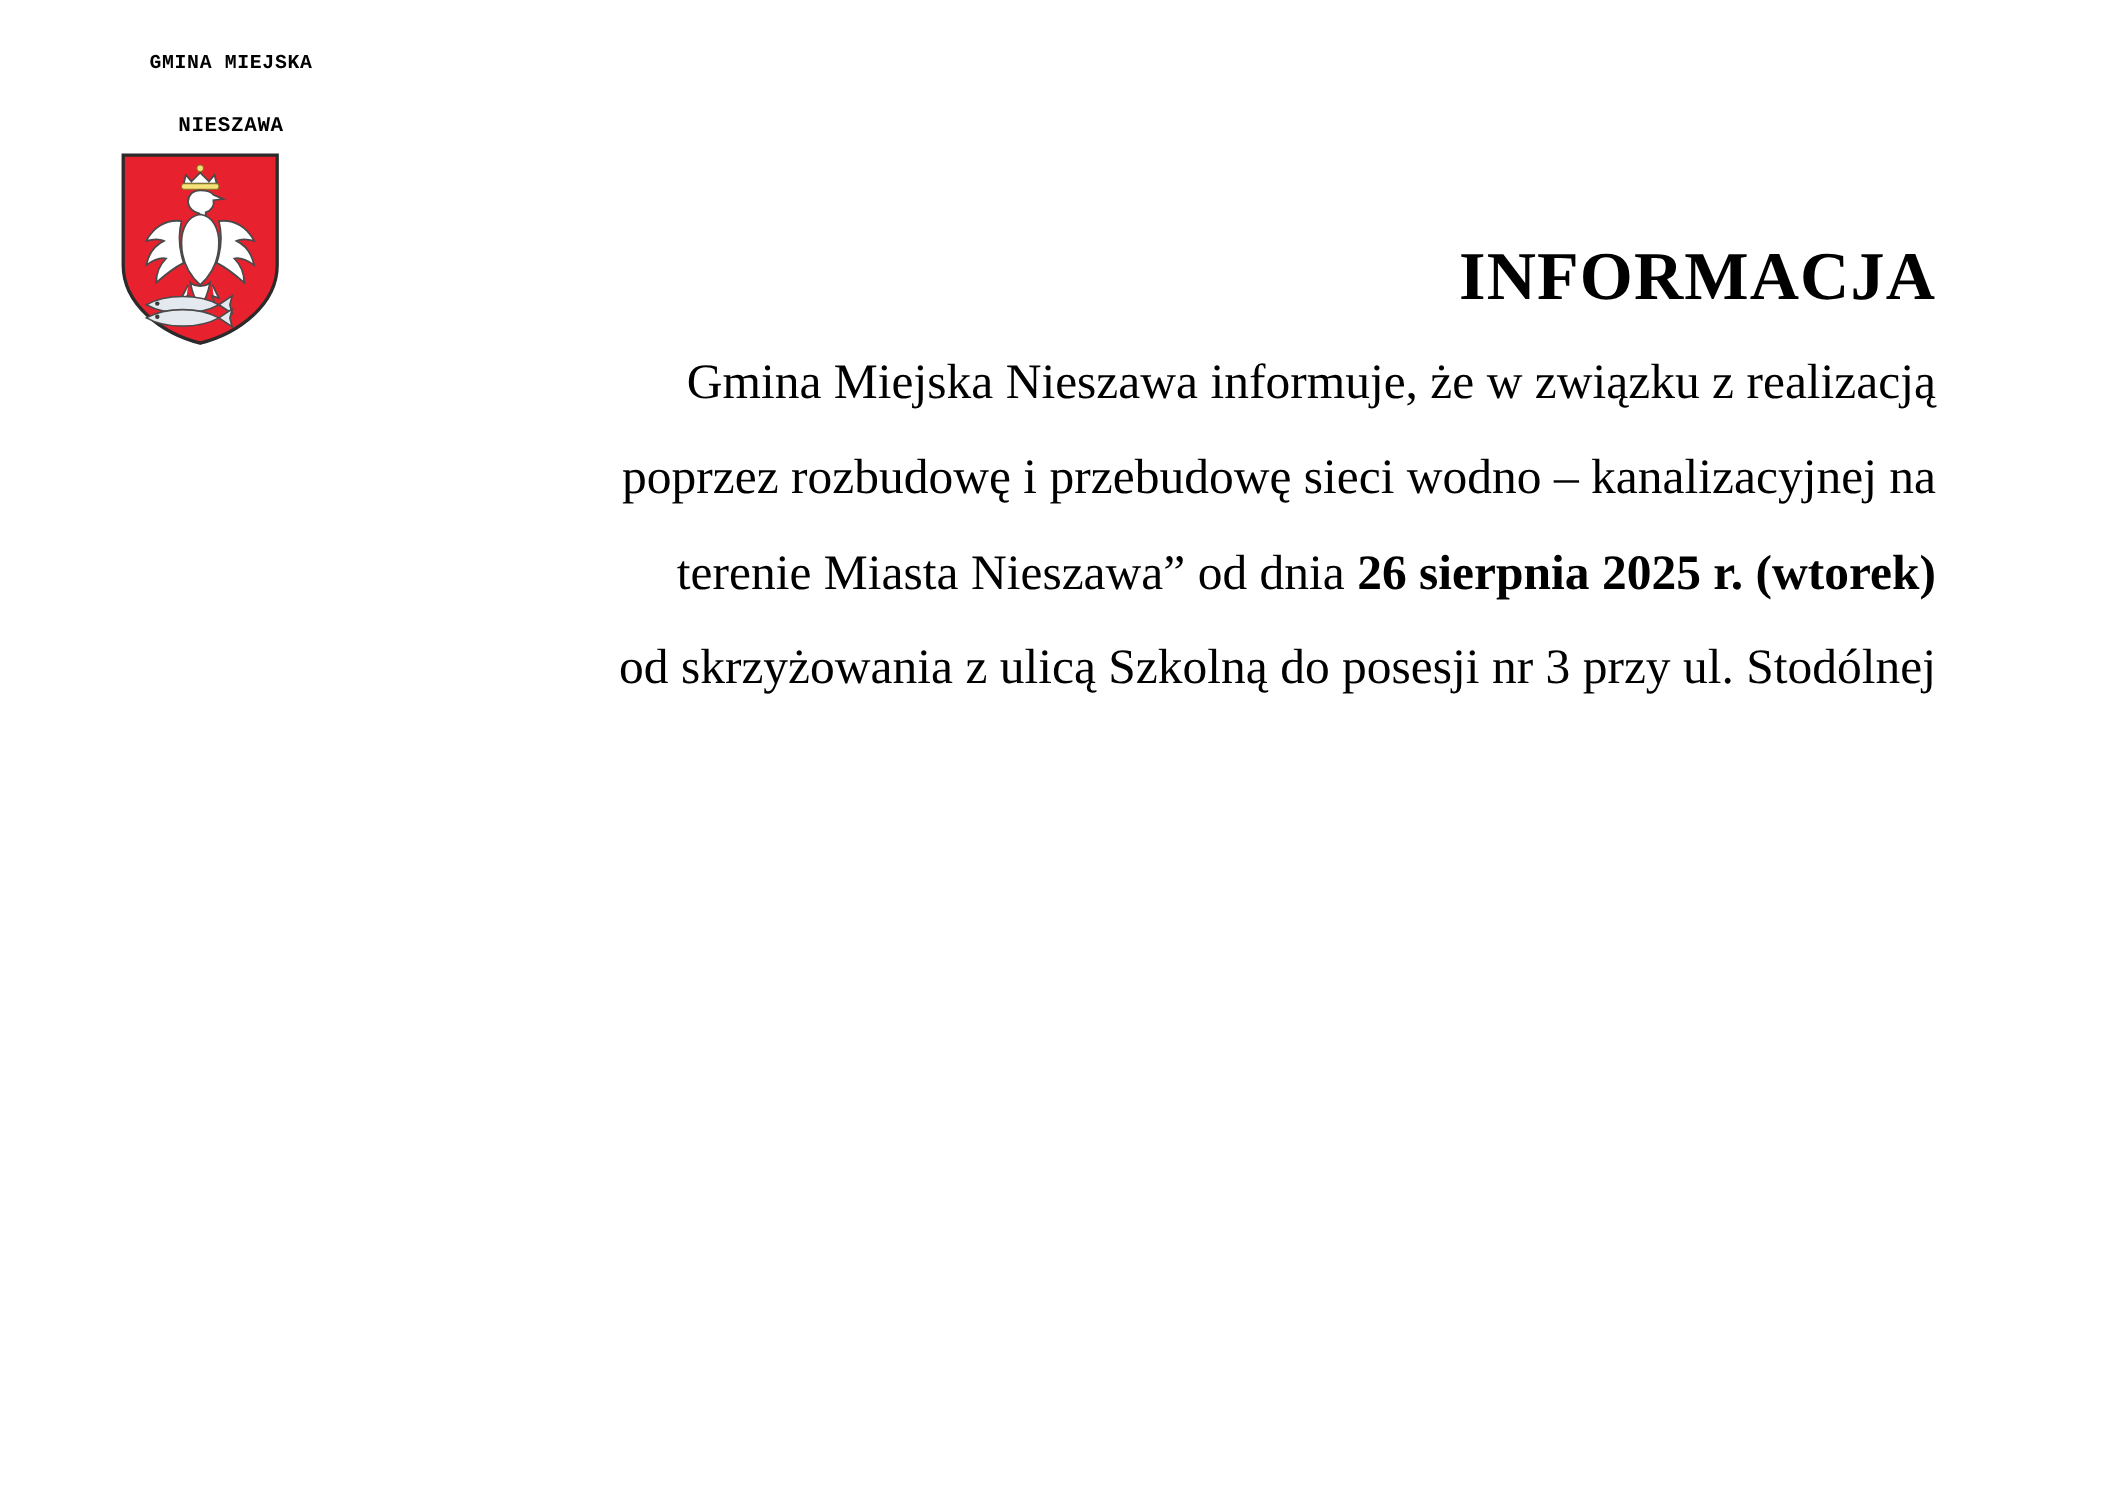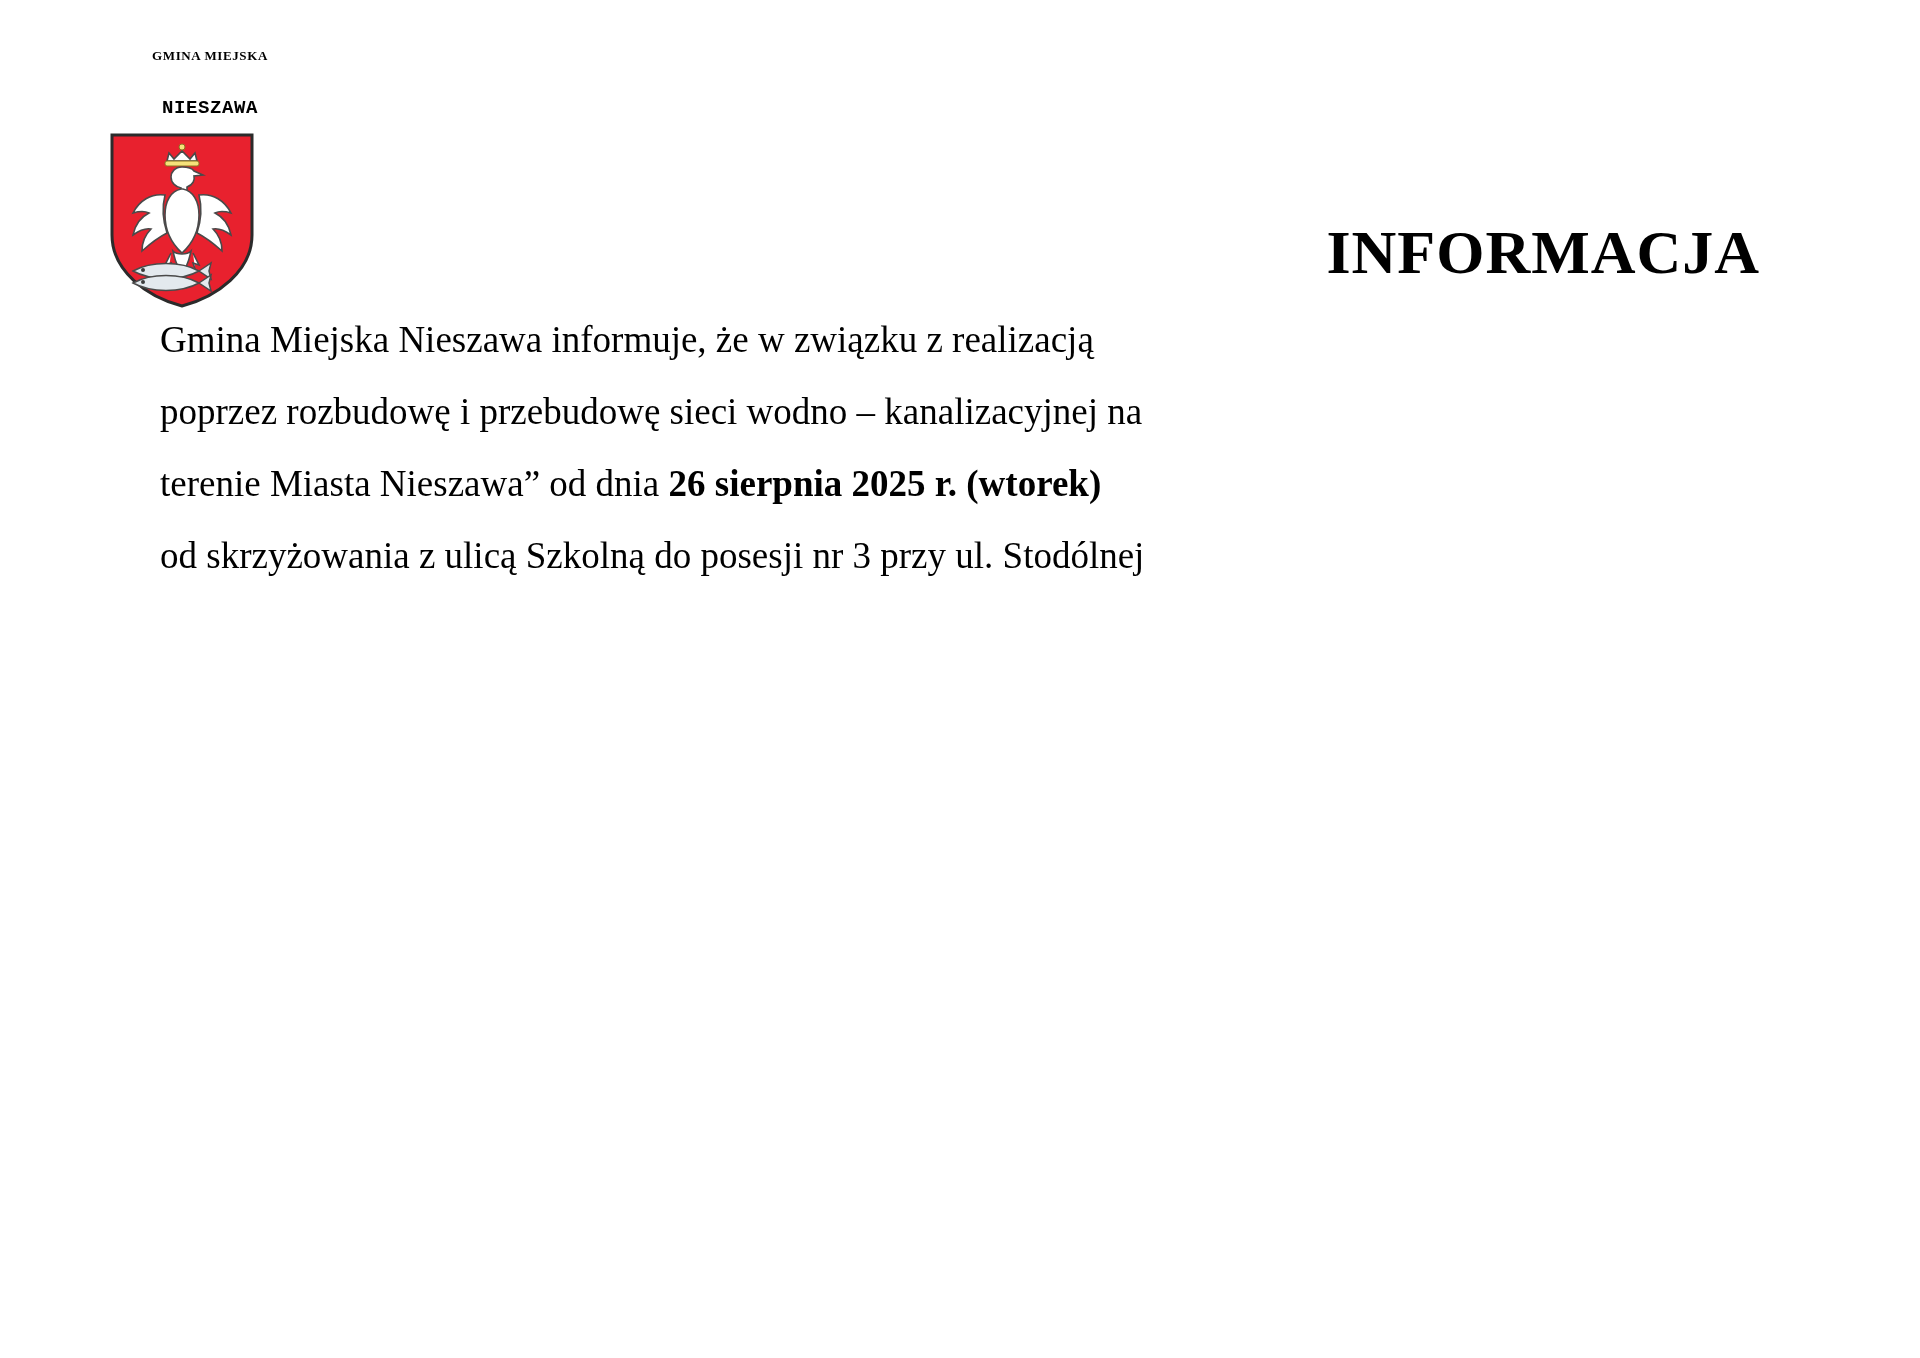--- a/index.html
+++ b/index.html
@@ -18,23 +18,23 @@
 
   
   .emblem-block {
     position: absolute;
     left: 95px;
     top: 48px;
     width: 230px;
     text-align: center;
   }
   .emblem-line1 {
-    font-family: Liberation Serif, serif;
+    font-family: Liberation Mono, monospace;
     font-weight: bold;
-    font-size: 13px;
+    font-size: 18px;
     letter-spacing: 0.6px;
     line-height: 1.2;
     white-space: nowrap;
   }
   .emblem-line2 {
     font-family: Liberation Mono, monospace;
     font-weight: bold;
     font-size: 19px;
     letter-spacing: 0.6px;
     line-height: 1.2;
@@ -57,23 +57,23 @@
   }
   .notice-title {
     text-align: right;
     font-size: 62px;
     font-weight: bold;
     letter-spacing: 1px;
     margin: 0 0 18px 0;
     line-height: 1.2;
   }
   .notice-body {
-    font-size: 37px;
+    font-size: 45px;
     line-height: 1.78;
-    text-align: left;
+    text-align: right;
   }
   .notice-body p {
     margin: 0 0 6px 0;
   }
   .line {
     display: block;
     white-space: nowrap;
   }
   .b { font-weight: bold; margin-top: 41px; }
   .closing {

